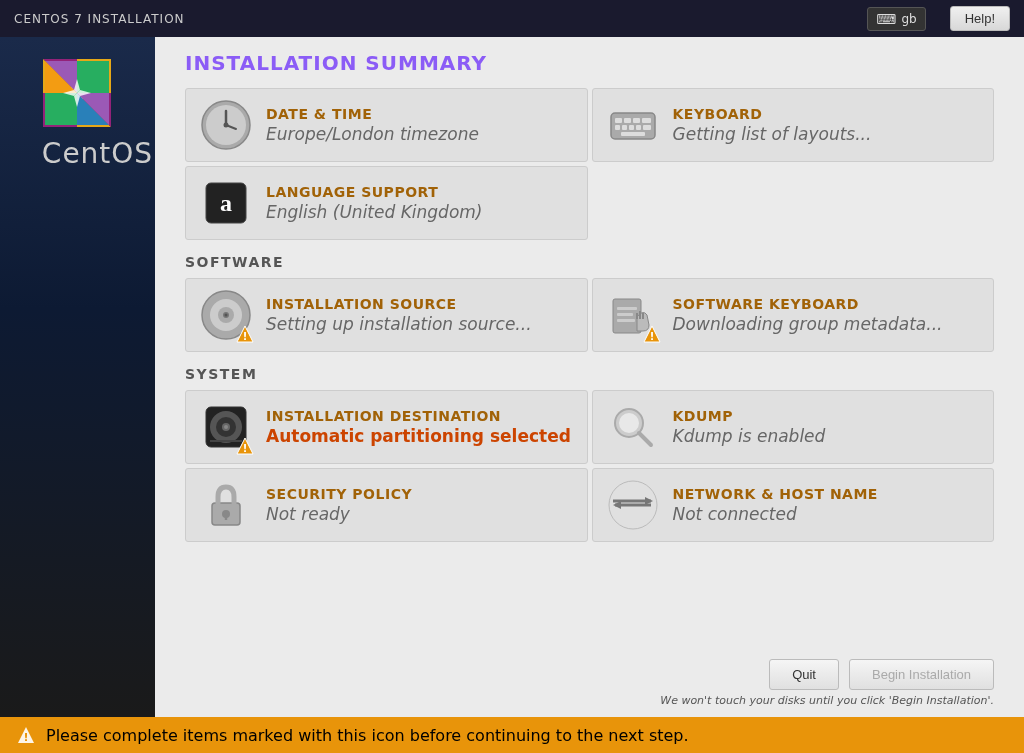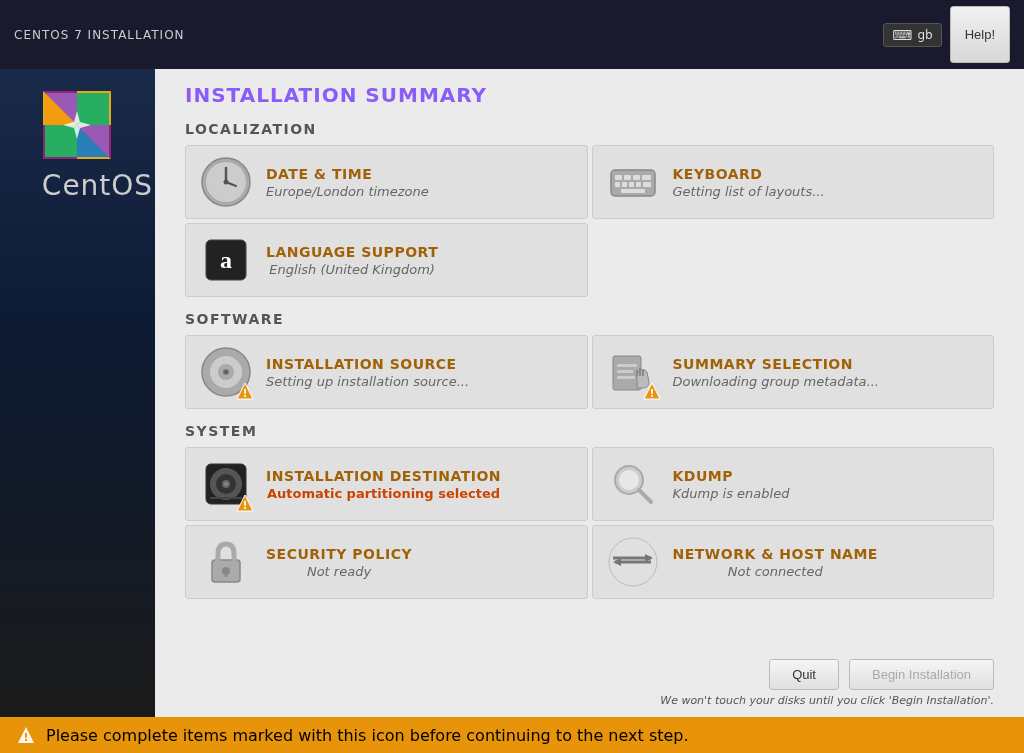--- a/index.html
+++ b/index.html
@@ -40,24 +40,25 @@
       gap: 5px;
       margin-right: 8px;
     }
     .keyboard-icon-small {
       font-size: 14px;
     }
     .help-btn {
       background: linear-gradient(to bottom, #f0f0f0, #d8d8d8);
       border: 1px solid #bbb;
       border-radius: 3px;
-      padding: 20px 14px;
+      padding: 4px 14px;
       font-size: 13px;
       cursor: pointer;
       color: #333;
+      margin-left: 16px;
     }
 
     
     .main-layout {
       display: flex;
       flex: 1;
       overflow: hidden;
     }
 
     
@@ -154,24 +155,23 @@
       flex-direction: column;
       gap: 2px;
     }
     .item-title {
       font-size: 14px;
       font-weight: bold;
       color: #a16207;
       letter-spacing: 0.5px;
     }
     .item-subtitle {
-      font-size: 13px;
+      font-size: 17px;
       color: #666;
       font-style: italic;
-      text-align: center;
     }
     .item-subtitle.warning-text {
       color: #cc4400;
       font-style: normal;
       font-weight: bold;
     }
     .item-card-single {
       background: #e0e0e0;
       border: 1px solid #ccc;
       border-radius: 3px;
@@ -299,21 +299,20 @@
       </svg>
       <span class="centos-logo-text">CentOS</span>
     </div>
   </div>
 
   <div class="content">
     <div class="content-inner">
 
       <div class="page-title">INSTALLATION SUMMARY</div>
 
-      <div class="section-header">LOCALIZATION</div>
       <div class="items-grid">
 
         <div class="item-card">
           <div class="item-icon">
             <svg width="52" height="52" viewBox="0 0 52 52">
               <circle cx="26" cy="26" r="24" fill="#aaa" stroke="#888" stroke-width="1.5"></circle>
               <circle cx="26" cy="26" r="20" fill="#ccc"></circle>
 
               <line x1="26" y1="26" x2="26" y2="12" stroke="#555" stroke-width="2.5" stroke-linecap="round"></line>
               <line x1="26" y1="26" x2="36" y2="30" stroke="#555" stroke-width="2" stroke-linecap="round"></line>
@@ -402,21 +401,21 @@
                 <line x1="33" y1="30" x2="33" y2="22" stroke="#888" stroke-width="2"></line>
                 <line x1="36" y1="30" x2="36" y2="24" stroke="#888" stroke-width="2"></line>
               </svg>
               <svg class="warning-badge" viewBox="0 0 18 18">
                 <polygon points="9,1 17,17 1,17" fill="#e8940a" stroke="white" stroke-width="1"></polygon>
                 <text x="9" y="14.5" font-size="10" text-anchor="middle" fill="white" font-weight="bold">!</text>
               </svg>
             </div>
           </div>
           <div class="item-text">
-            <span class="item-title">SUMMARY SELECTION</span>
+            <span class="item-title">SOFTWARE KEYBOARD</span>
             <span class="item-subtitle">Downloading group metadata...</span>
           </div>
         </div>
 
       </div>
 
       <div class="section-header">SYSTEM</div>
       <div class="items-grid">
 
         <div class="item-card">

